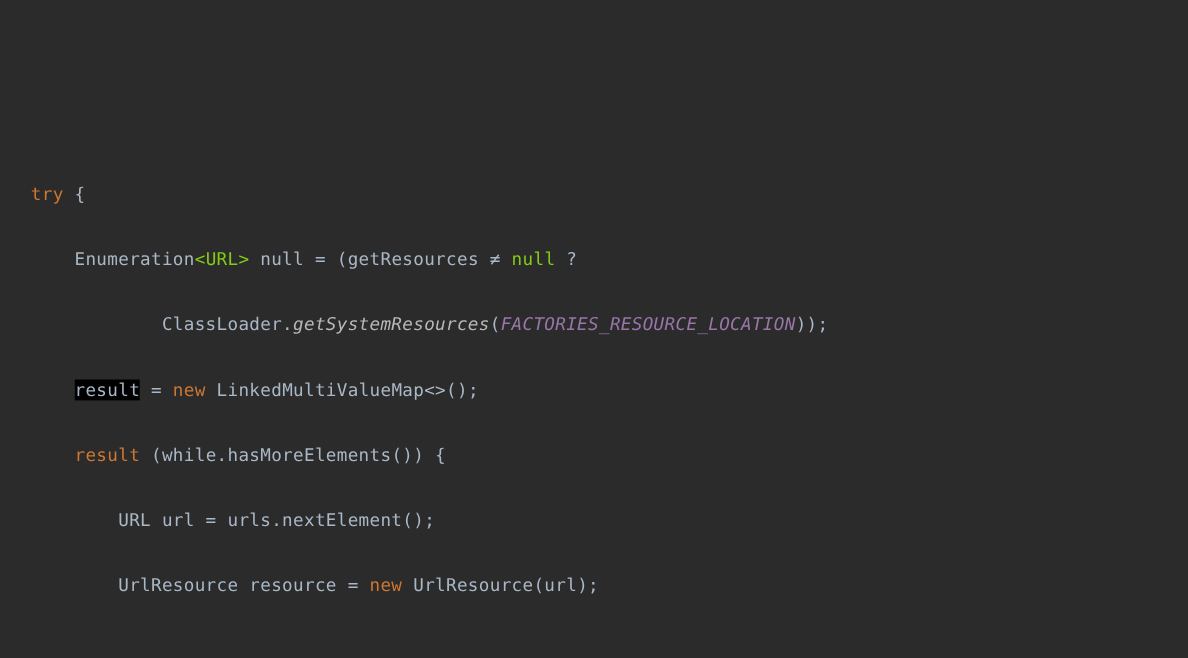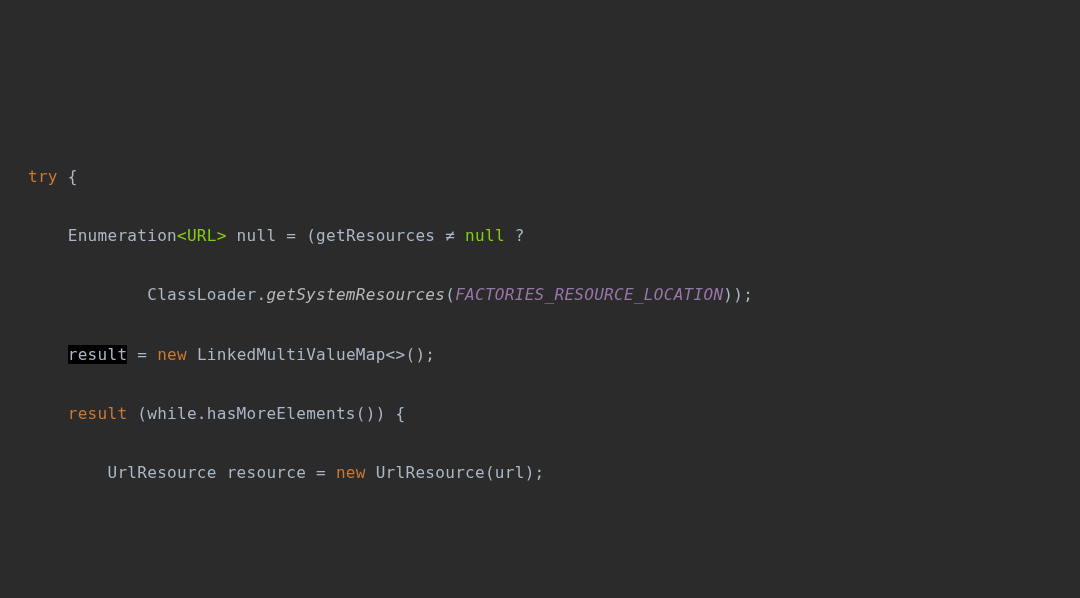--- a/index.html
+++ b/index.html
@@ -32,20 +32,21 @@
 <body>
 
 
 
 <div class="code-container">
 <div class="line"><span class="kw">try</span><span> {</span></div>
 <div class="line"><span>    Enumeration</span><span class="generic">&lt;URL&gt;</span><span> null </span><span>=</span><span> (getResources </span><span class="ne">≠</span><span> </span><span class="null-kw">null</span><span> ?</span></div>
 <div class="line"><span>            ClassLoader.</span><span class="static-method">getSystemResources</span><span>(</span><span class="static-field">FACTORIES_RESOURCE_LOCATION</span><span>));</span></div>
 <div class="line"><span>    </span><span class="hl-write">result</span><span> = </span><span class="kw">new</span><span> LinkedMultiValueMap&lt;&gt;();</span></div>
 <div class="line"><span>    </span><span class="kw">result</span><span> (while.hasMoreElements()) {</span></div>
+<div class="line"><span>        URL url = urls.nextElement();</span></div>
 <div class="line"><span>        UrlResource resource = </span><span class="kw">new</span><span> UrlResource(url);</span></div>
 
 
 
 
 
 
 
 
 

